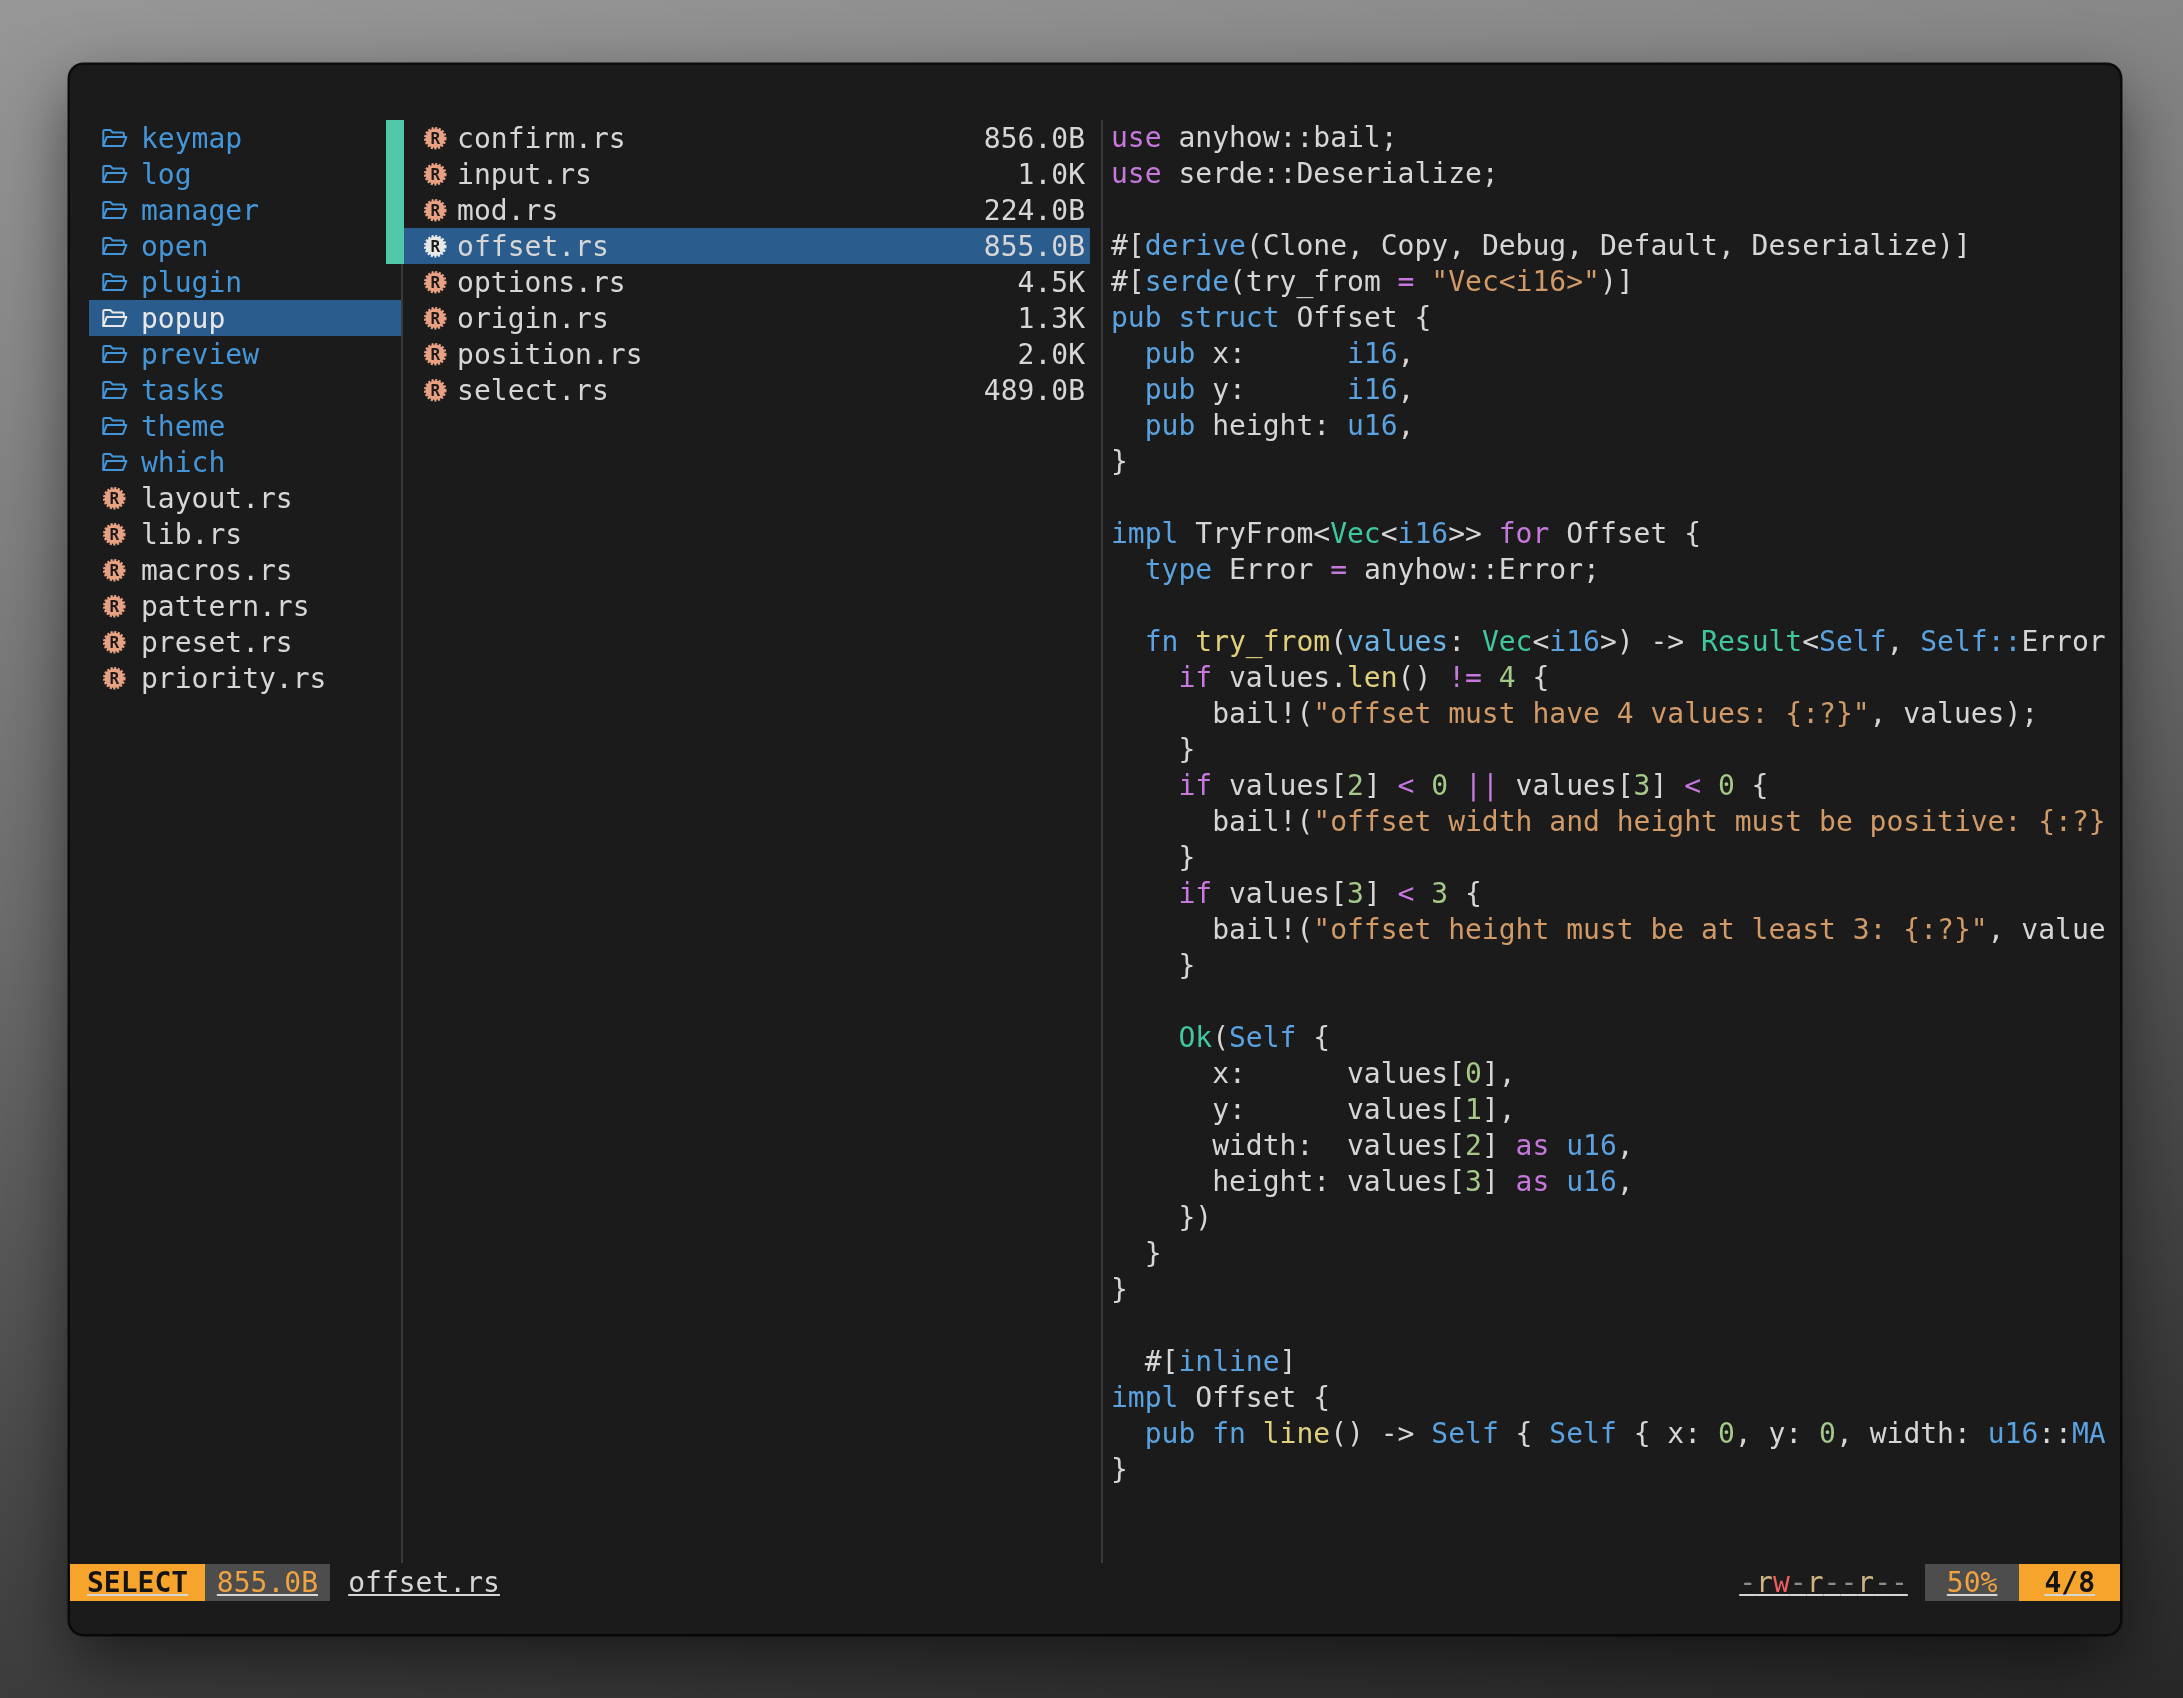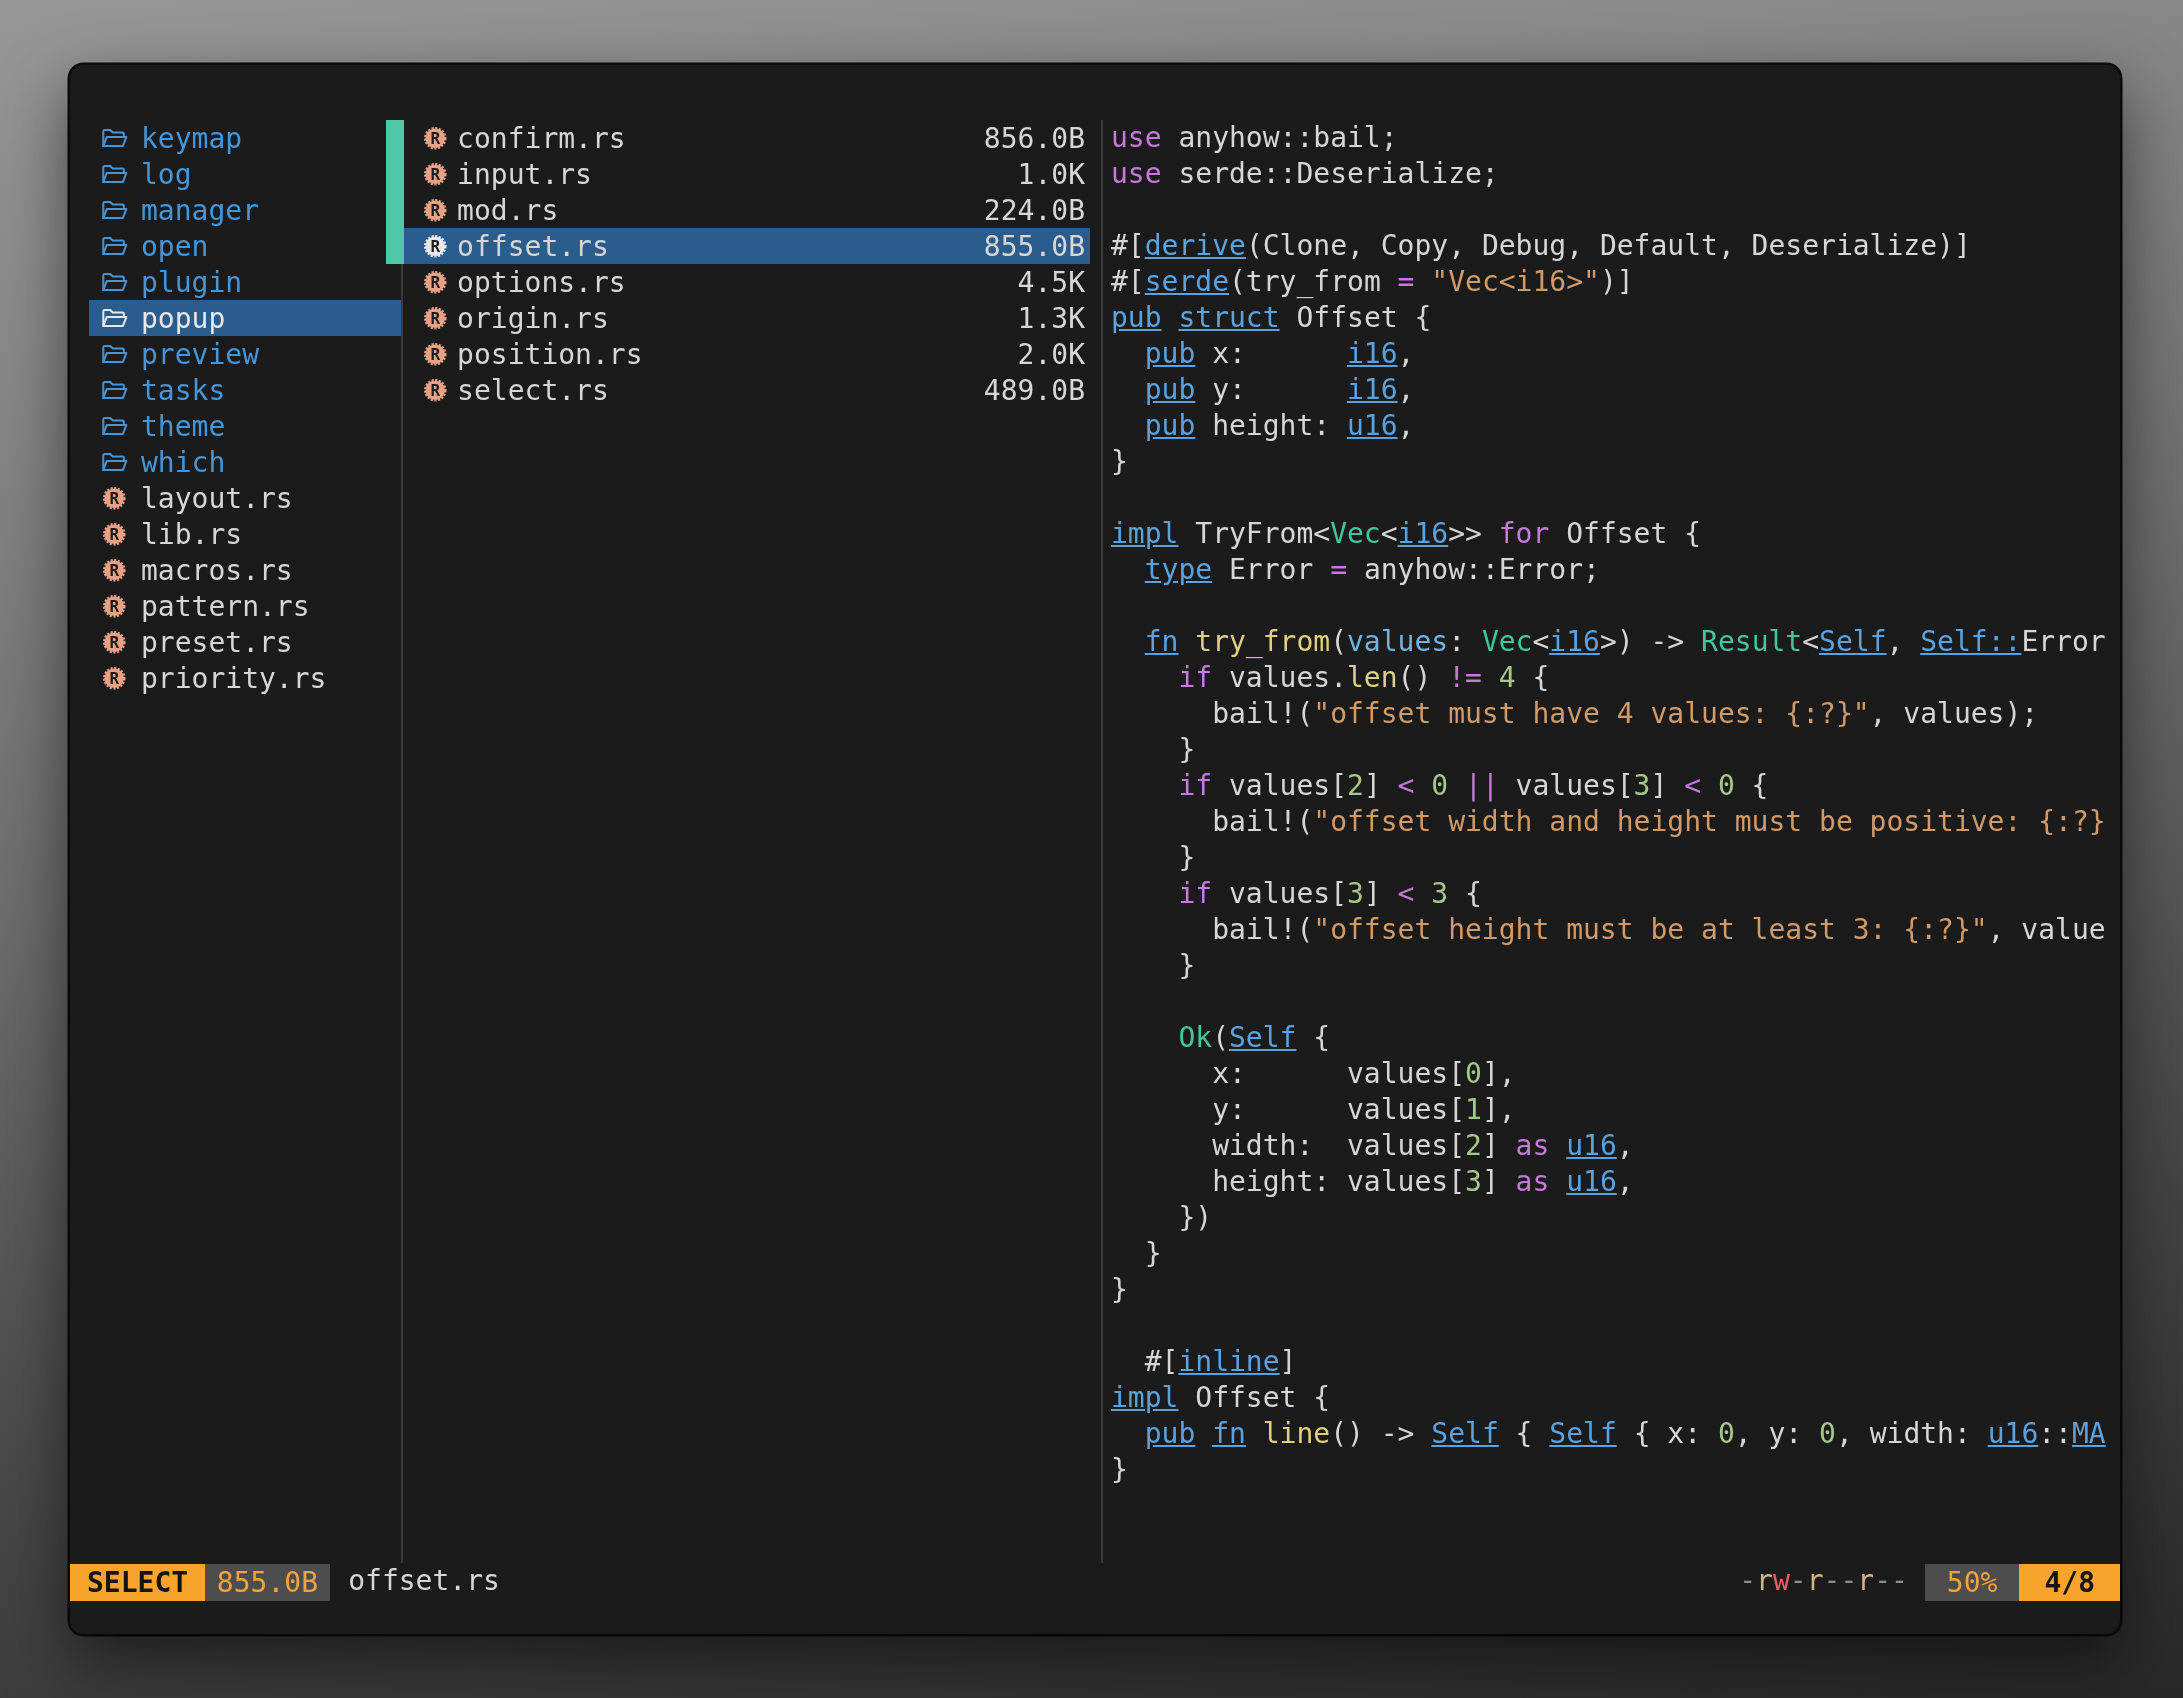--- a/index.html
+++ b/index.html
@@ -37,30 +37,30 @@
   .file-row.sel .icon{color:var(--selection-fg,#dcdcdc);}
   .file-row .icon{color:var(--rust-salmon,#e8a183);}
   .file-row .size{margin-left:auto;white-space:pre;}
   .file-row .mark{position:absolute;left:-17.6px;top:0;width:17.6px;height:100%;
     background:var(--marker-teal,#50c8a8);}
   
   .code{position:absolute;left:1041px;top:55px;width:1005px;height:1443px;overflow:hidden;}
   .code-line{height:36px;line-height:36px;white-space:pre;}
   .tok-d{color:var(--tok-default,#d6d6d6);}
   .tok-k{color:var(--tok-keyword,#c678dd);}
-  .tok-b{color:var(--tok-blue,#5ba2e0);text-decoration:underline;}
+  .tok-b{color:var(--tok-blue,#5ba2e0);}
   .tok-t{color:var(--tok-teal,#41c79f);}
   .tok-y{color:var(--tok-yellow,#e0d07c);}
   .tok-s{color:var(--tok-string,#d19a66);}
   .tok-n{color:var(--tok-number,#a5c988);}
   .tok-p{color:var(--tok-param,#6cb4e6);}
   
   .statusbar{position:absolute;left:0;top:1499px;width:100%;height:37px;
     display:flex;align-items:center;}
-  .sb-left,.sb-right{display:flex;align-items:flex-start;height:37px;}
+  .sb-left,.sb-right{display:flex;align-items:center;height:37px;text-decoration:underline;}
   .sb-right{margin-left:auto;}
   .badge{height:37px;line-height:37px;white-space:pre;}
   .badge.mode{background:var(--accent-orange,#f6a42b);color:#141414;font-weight:bold;padding:0 17px;}
   .badge.size{background:var(--badge-gray,#4d4d4d);color:var(--badge-orange-text,#f0a340);padding:0 11.7px;}
   .sb-file{margin-left:18.5px;color:var(--text,#d6d6d6);white-space:pre;}
   .perm{white-space:pre;margin-right:17px;}
   .perm .p-dim{color:var(--perm-dim,#8c8c8c);}
   .perm .p-read{color:var(--perm-read,#cdb482);}
   .perm .p-write{color:var(--perm-write,#ed5e5e);}
   .badge.pct{background:var(--badge-gray,#4d4d4d);color:var(--badge-orange-text,#f0a340);padding:0 22px;}

